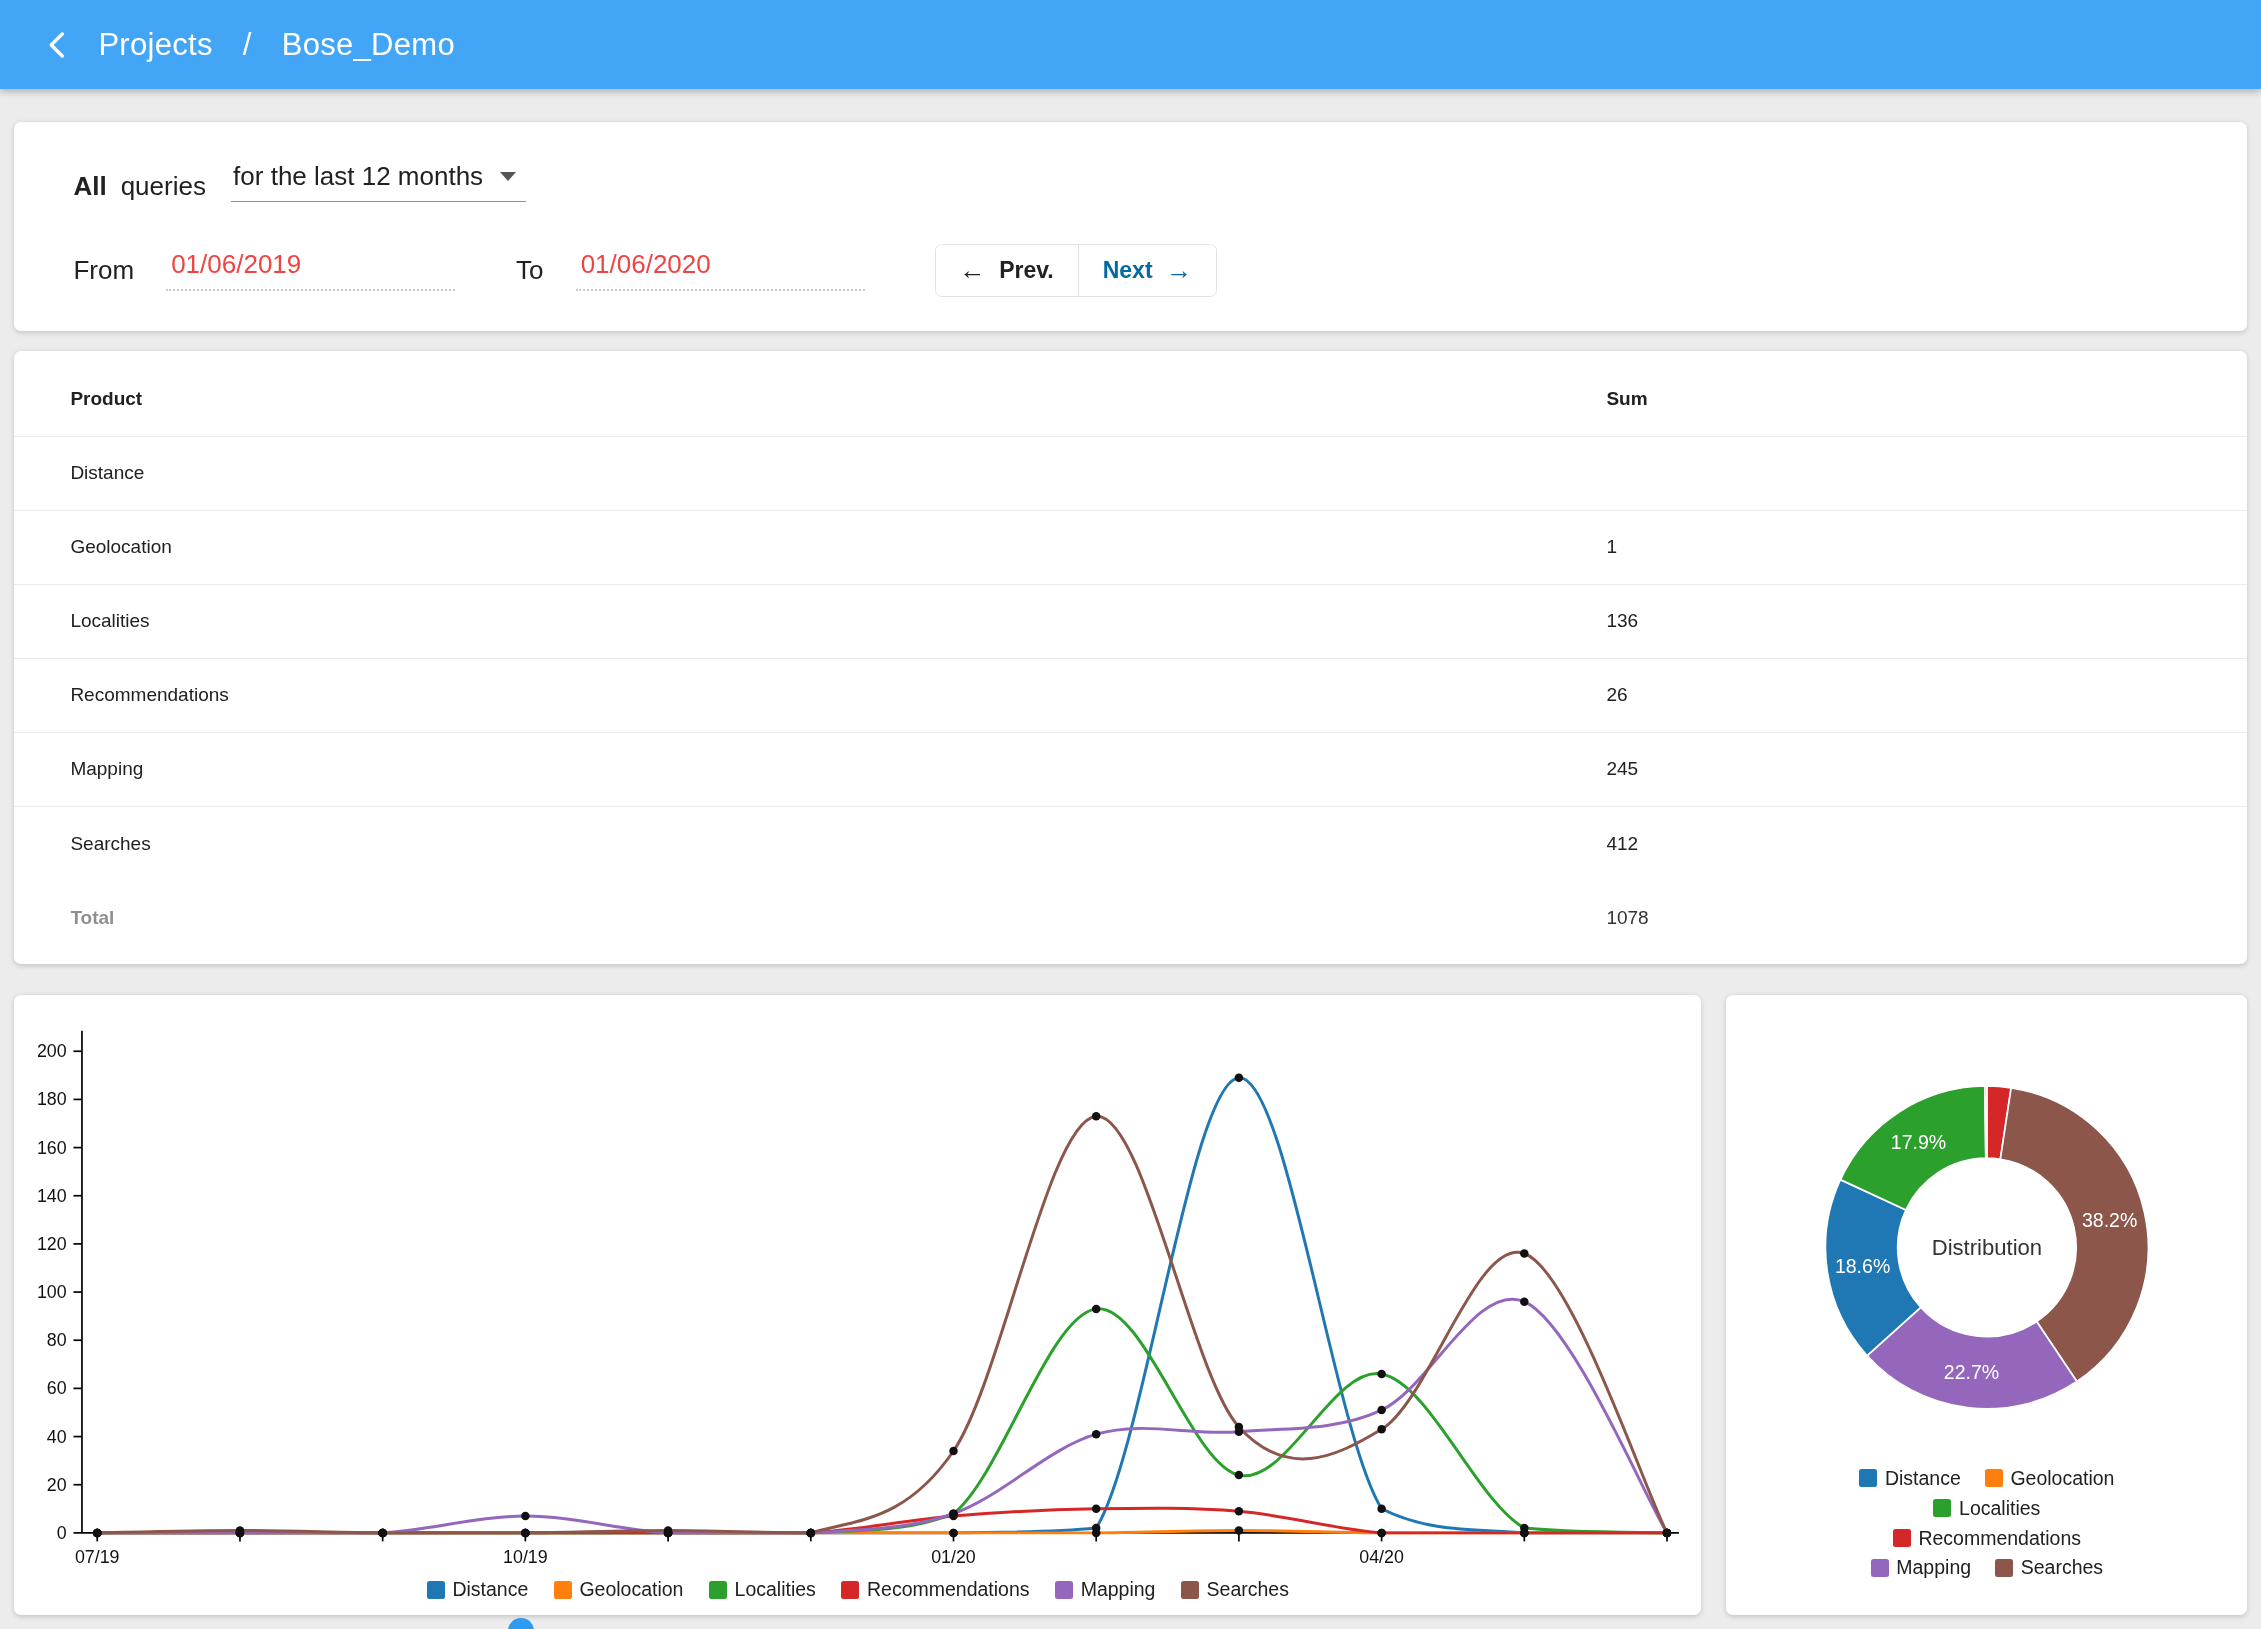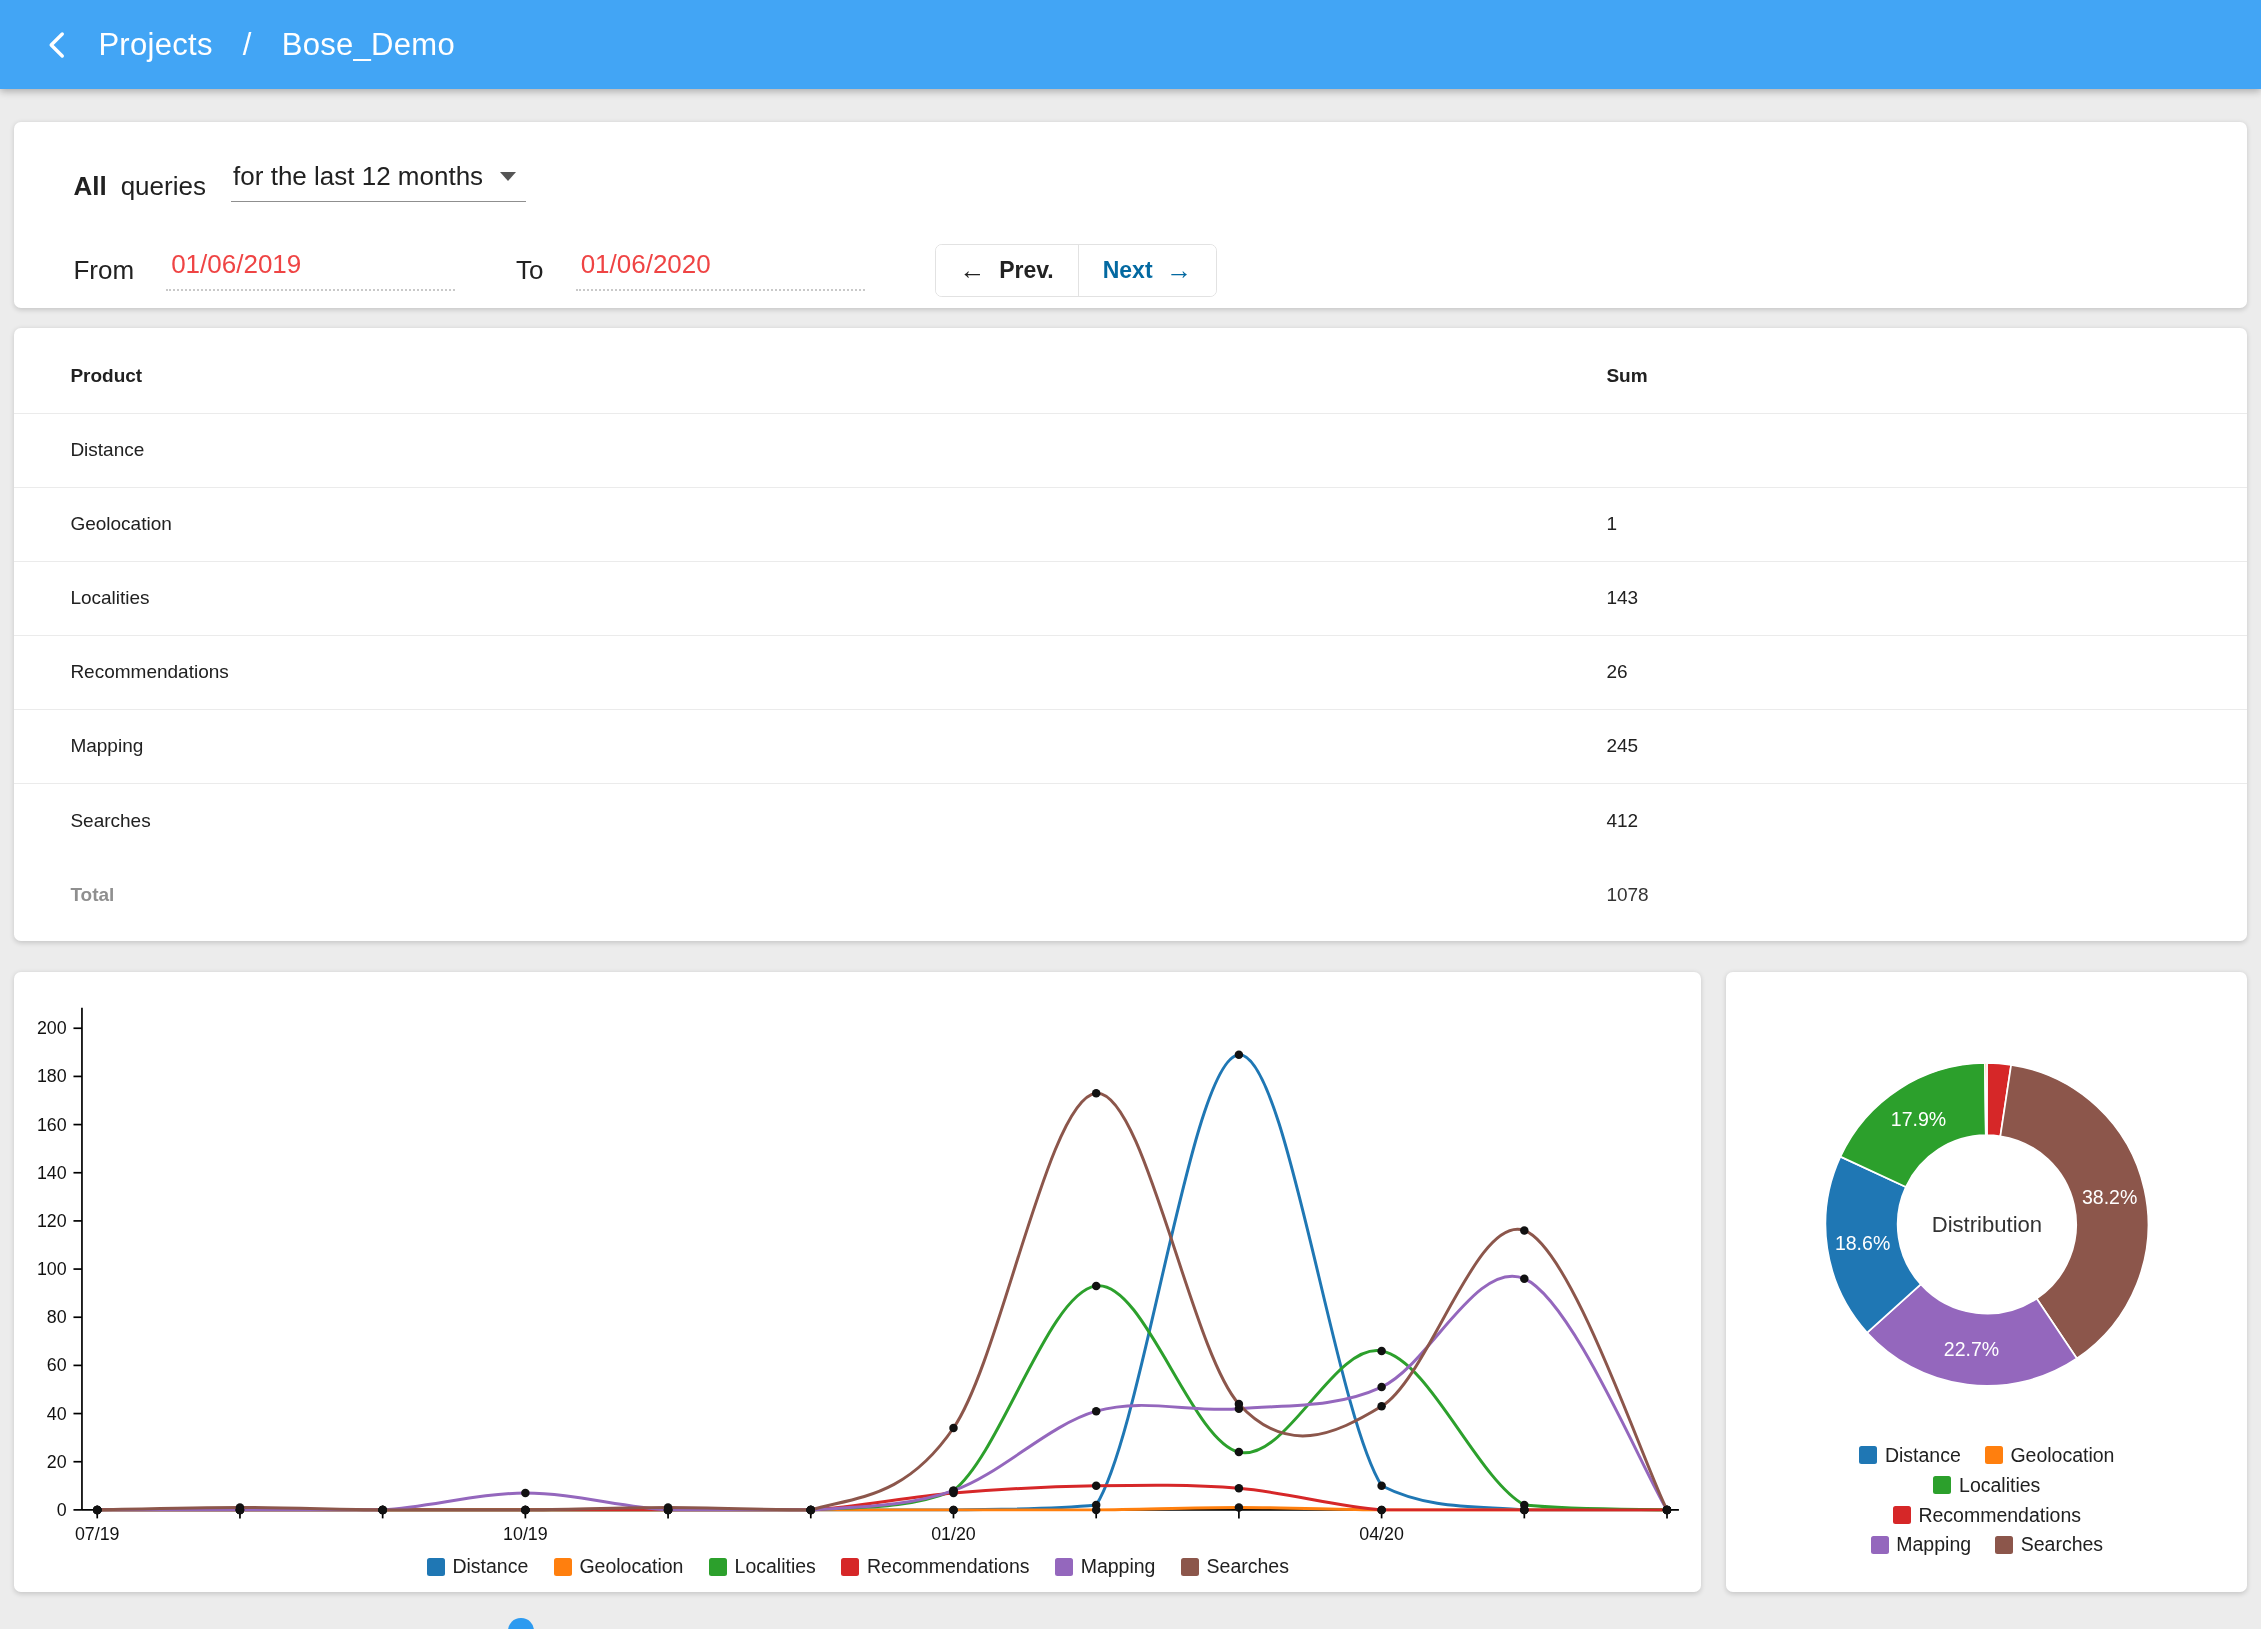--- a/index.html
+++ b/index.html
@@ -36,21 +36,21 @@
 
   
   main { padding: 33px 14.4px 0; }
   .card {
     background: #fff;
     border-radius: 6.8px;
     box-shadow: 0 1.7px 5.1px rgba(0,0,0,.16);
   }
 
   
-  .filter-card { height: 186px; padding: 39px 0 16px 59px; }
+  .filter-card { height: 209px; padding: 39px 0 16px 59px; }
   .row1 { display: flex; align-items: flex-end; font-size: 26px; }
   .bold { font-weight: 700; }
   .range-select {
     margin-left: 25.5px;
     display: flex; align-items: center;
     border-bottom: 1.7px solid #8f8f8f;
     padding: 0 10.2px 8.5px 1.7px;
     cursor: pointer;
   }
   .caret {
@@ -188,21 +188,21 @@
     <div id="tableBody">
         <div class="trow">
           <div>Distance</div>
         </div>
         <div class="trow">
           <div>Geolocation</div>
           <div>1</div>
         </div>
         <div class="trow">
           <div>Localities</div>
-          <div>143</div>
+          <div>136</div>
         </div>
         <div class="trow">
           <div>Recommendations</div>
           <div>26</div>
         </div>
         <div class="trow">
           <div>Mapping</div>
           <div>245</div>
         </div>
         <div class="trow">

